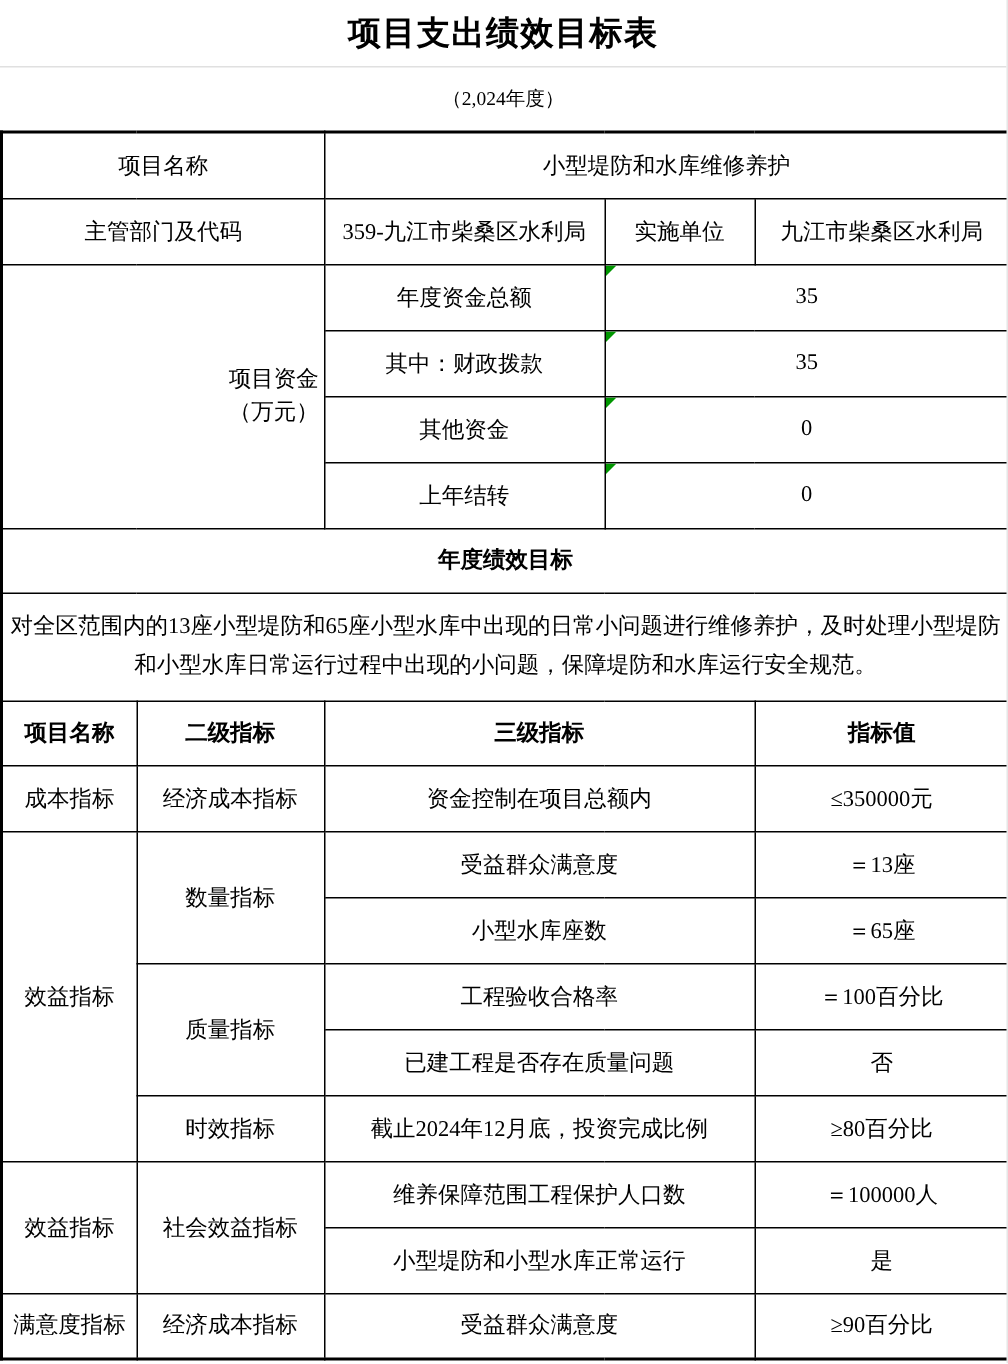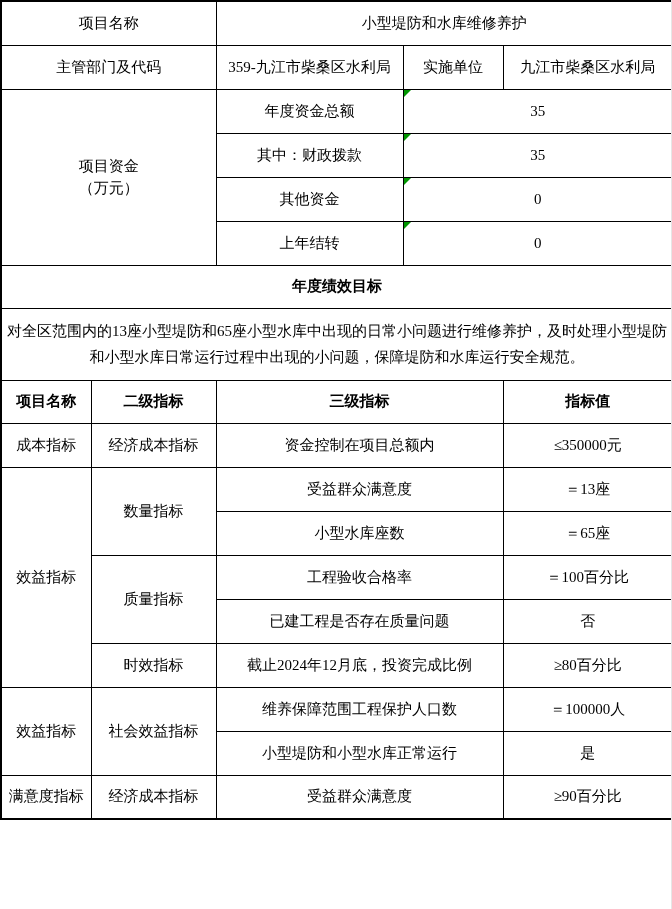--- a/index.html
+++ b/index.html
@@ -27,32 +27,38 @@
     font-size:15px;padding:3px 3px;position:relative;overflow:hidden;
     word-break:break-all;
   }
   tr.r{height:44px;}
   tr.rg{height:43px;}
   tr.rp{height:72px;}
   td.bold{font-weight:bold;}
   td.para{
     font-size:15px;line-height:1.75;padding:4px 5px;text-align:center;
   }
-  .two-line span{display:block;line-height:1.5;}
+  .two-line span{display:block;line-height:1.5;text-align:right;}
   .corner-tri{
     position:absolute;top:0;left:0;width:0;height:0;
     border-top:7px solid #009600;border-right:7px solid transparent;
   }
 </style>
 </head>
 <body>
 
 <div class="sheet">
 
+  <div class="title-row">
+    <span>项目支出绩效目标表</span>
+  </div>
 
+  <div class="subtitle-row">
+    <span>（2,024年度）</span>
+  </div>
 
   <table class="grid">
     <colgroup>
       <col style="width:90px">
         <col style="width:125px">
         <col style="width:187px">
         <col style="width:100px">
         <col style="width:170px">
     </colgroup>
 

